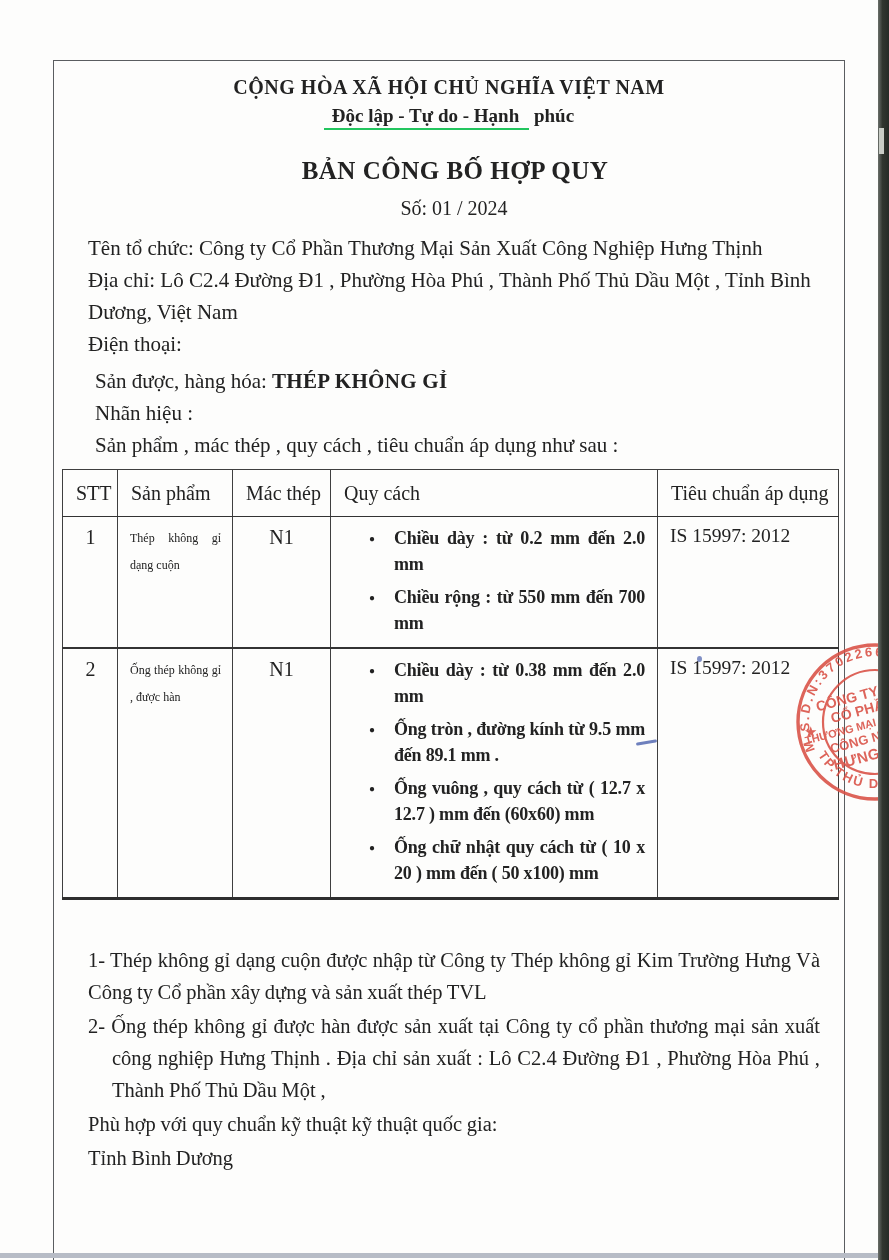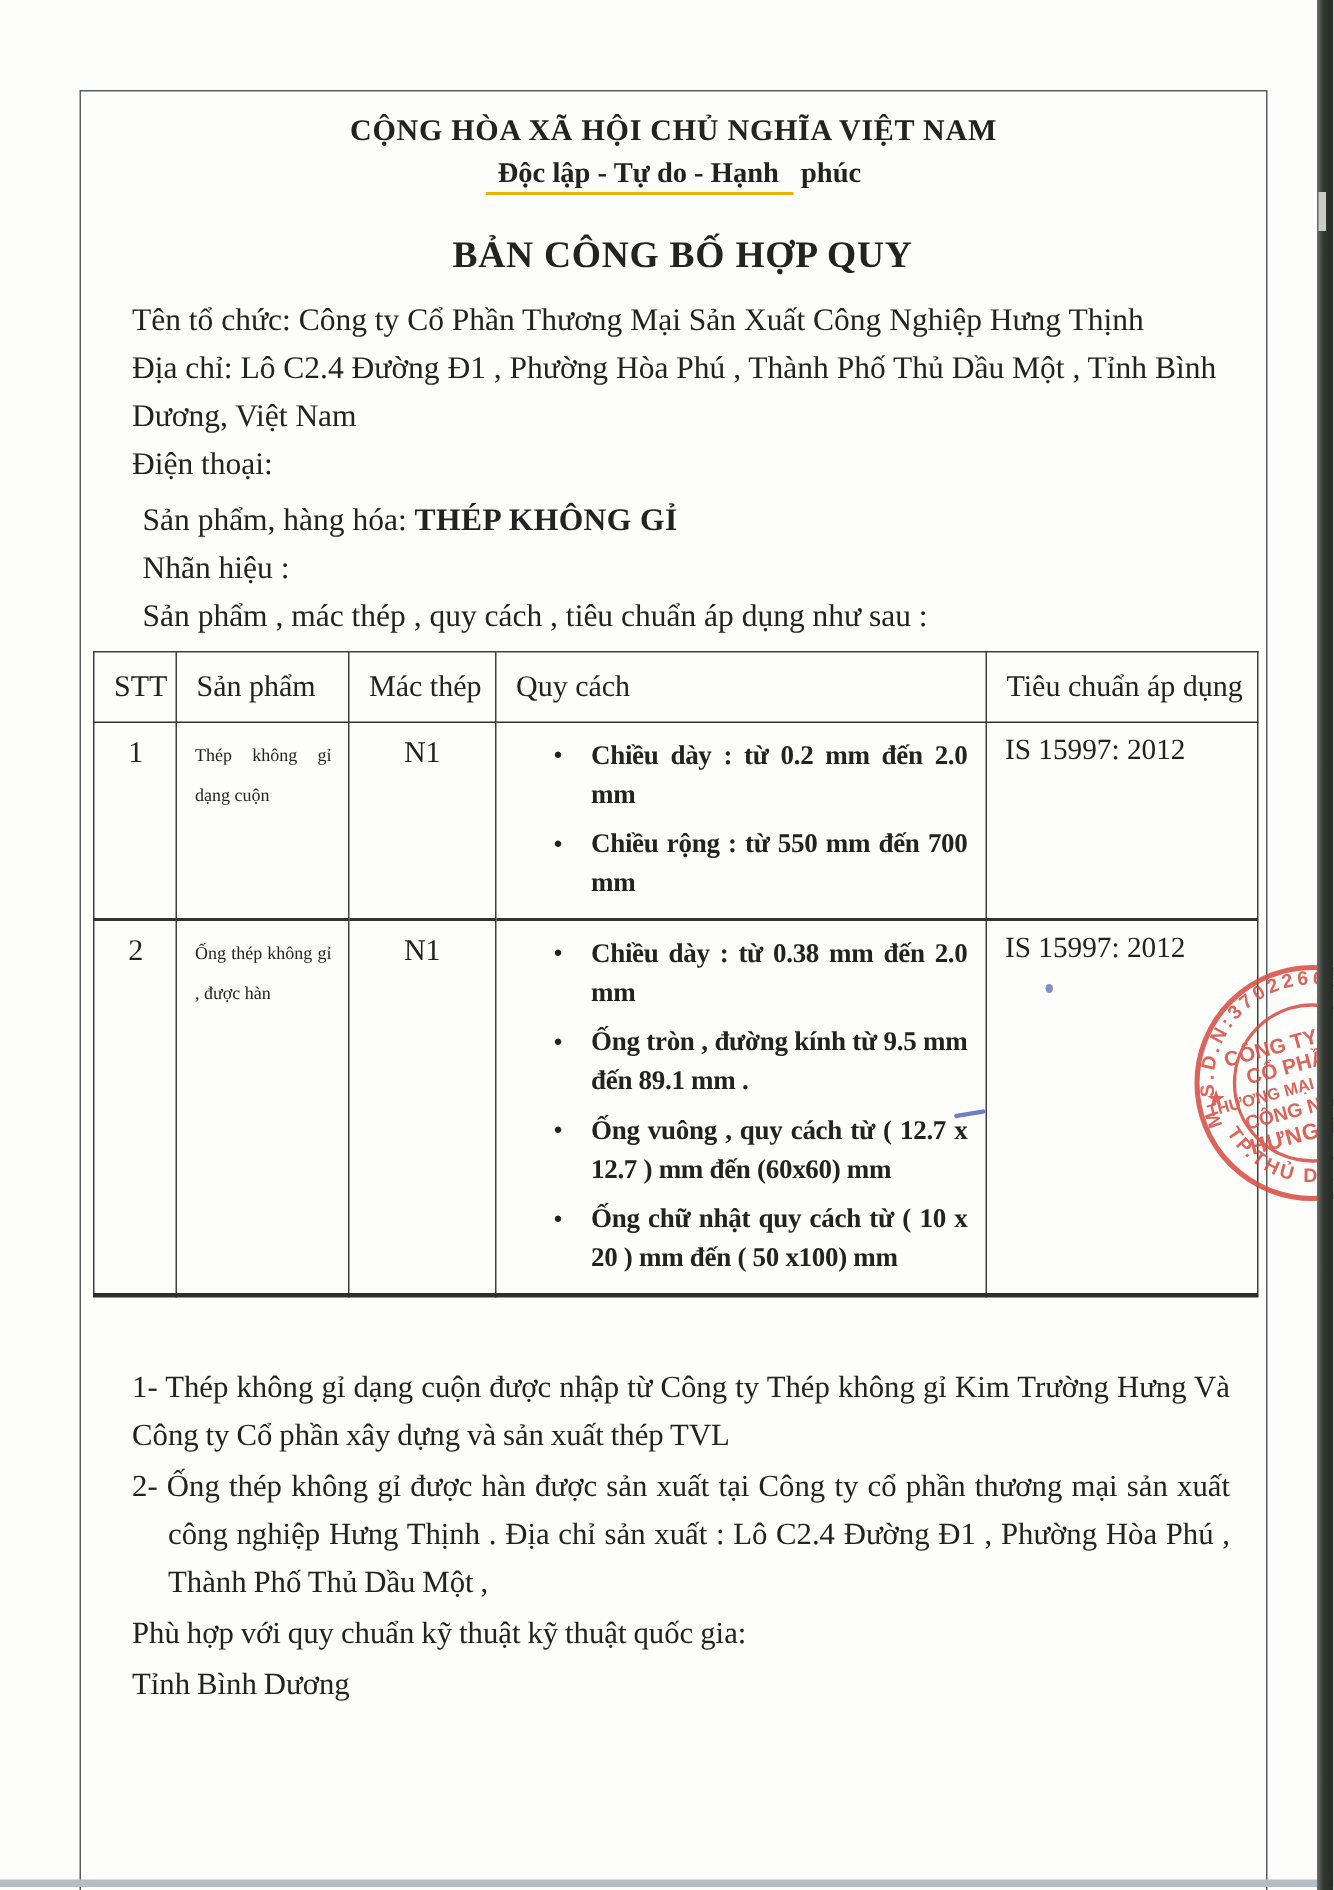--- a/index.html
+++ b/index.html
@@ -12,21 +12,21 @@
     background:linear-gradient(to right,#6a6f6a,#31362f 40%,#262b26);z-index:9;}
   .edge-right .notch{position:absolute;left:1px;top:128px;width:5px;height:26px;background:#c9cdc6;}
   .edge-bottom{position:absolute;left:0;bottom:2px;width:889px;height:5px;background:#b7bcc6;z-index:8;}
   
   .frame{
     position:absolute;left:53px;top:60px;width:792px;height:1224px;
     border:1px solid #5a5d60;box-sizing:border-box;padding-top:13px;
   }
   .nat-header{text-align:center;font-weight:bold;font-size:20px;letter-spacing:.5px;line-height:26px;}
   .motto{text-align:center;font-weight:bold;font-size:19px;margin-top:3px;line-height:26px;}
-  .motto .u{border-bottom:2px solid #eab308;padding:0 10px 2px 8px;}
+  .motto .u{border-bottom:2px solid #22c55e;padding:0 10px 2px 8px;}
   .doc-title{text-align:center;font-weight:bold;font-size:25px;letter-spacing:.5px;margin:27px 0 0 12px;line-height:30px;}
   .doc-no{text-align:center;font-size:20px;margin:9px 0 0 10px;line-height:26px;}
   .p{font-size:21px;line-height:32px;margin:0 28px 0 34px;}
   .p.first{margin-top:11px;}
   .p.gap{margin-top:5px;}
   .p.ind{margin-left:41px;}
   b.prod{letter-spacing:.3px;}
   
   table.spec{border-collapse:collapse;table-layout:fixed;width:776px;margin:8px 0 0 8px;
     border:1.5px solid #3a3a3a;border-bottom:3px solid #2e2e2e;}
@@ -71,25 +71,26 @@
 <body>
 
 <div class="scan">
 
   <div class="frame">
 
     <div class="nat-header">CỘNG HÒA XÃ HỘI CHỦ NGHĨA VIỆT NAM</div>
     <div class="motto"><span class="u">Độc lập - Tự do - Hạnh</span> <span>phúc</span></div>
 
     <div class="doc-title">BẢN CÔNG BỐ HỢP QUY</div>
+    <div class="doc-no">Số: 01 / 2024</div>
 
     <p class="p first">Tên tổ chức: Công ty Cổ Phần Thương Mại Sản Xuất Công Nghiệp Hưng Thịnh</p>
     <p class="p">Địa chỉ: Lô C2.4 Đường Đ1 , Phường Hòa Phú , Thành Phố Thủ Dầu Một , Tỉnh Bình Dương, Việt Nam</p>
     <p class="p">Điện thoại:</p>
-    <p class="p ind gap"><span>Sản phẩm, hàng hóa:</span> <b class="prod">THÉP KHÔNG GỈ</b></p>
+    <p class="p ind gap"><span>Sản được, hàng hóa:</span> <b class="prod">THÉP KHÔNG GỈ</b></p>
     <p class="p ind">Nhãn hiệu :</p>
     <p class="p ind">Sản phẩm , mác thép , quy cách , tiêu chuẩn áp dụng như sau :</p>
 
     <table class="spec">
       <colgroup>
         <col style="width:55px">
           <col style="width:115px">
           <col style="width:98px">
           <col style="width:327px">
           <col style="width:181px">

